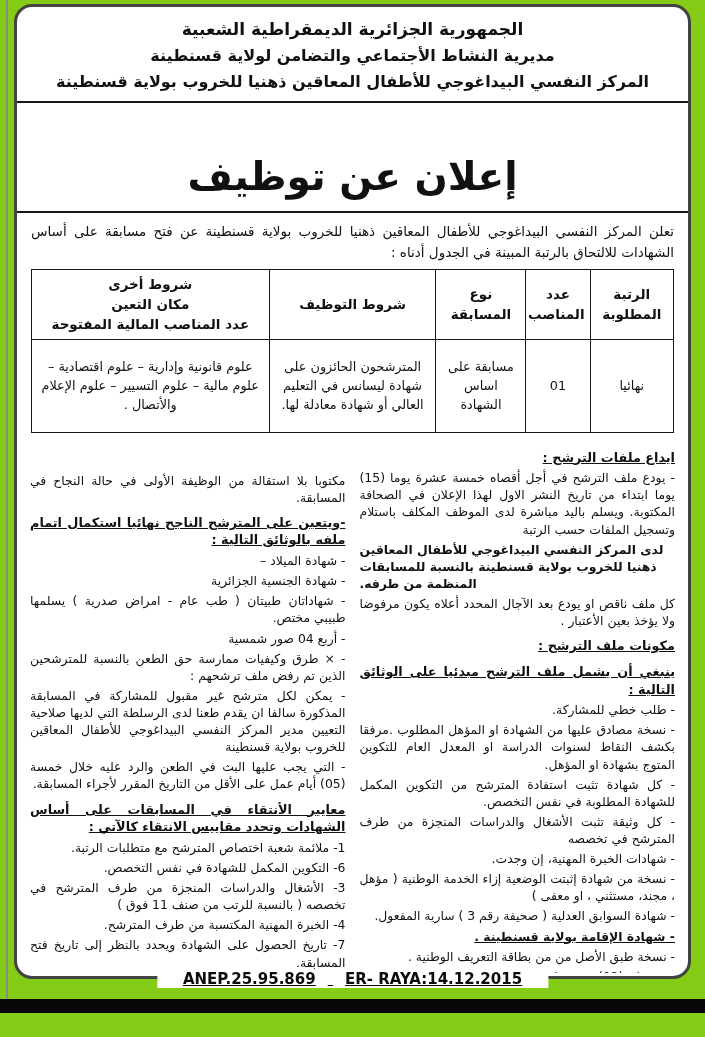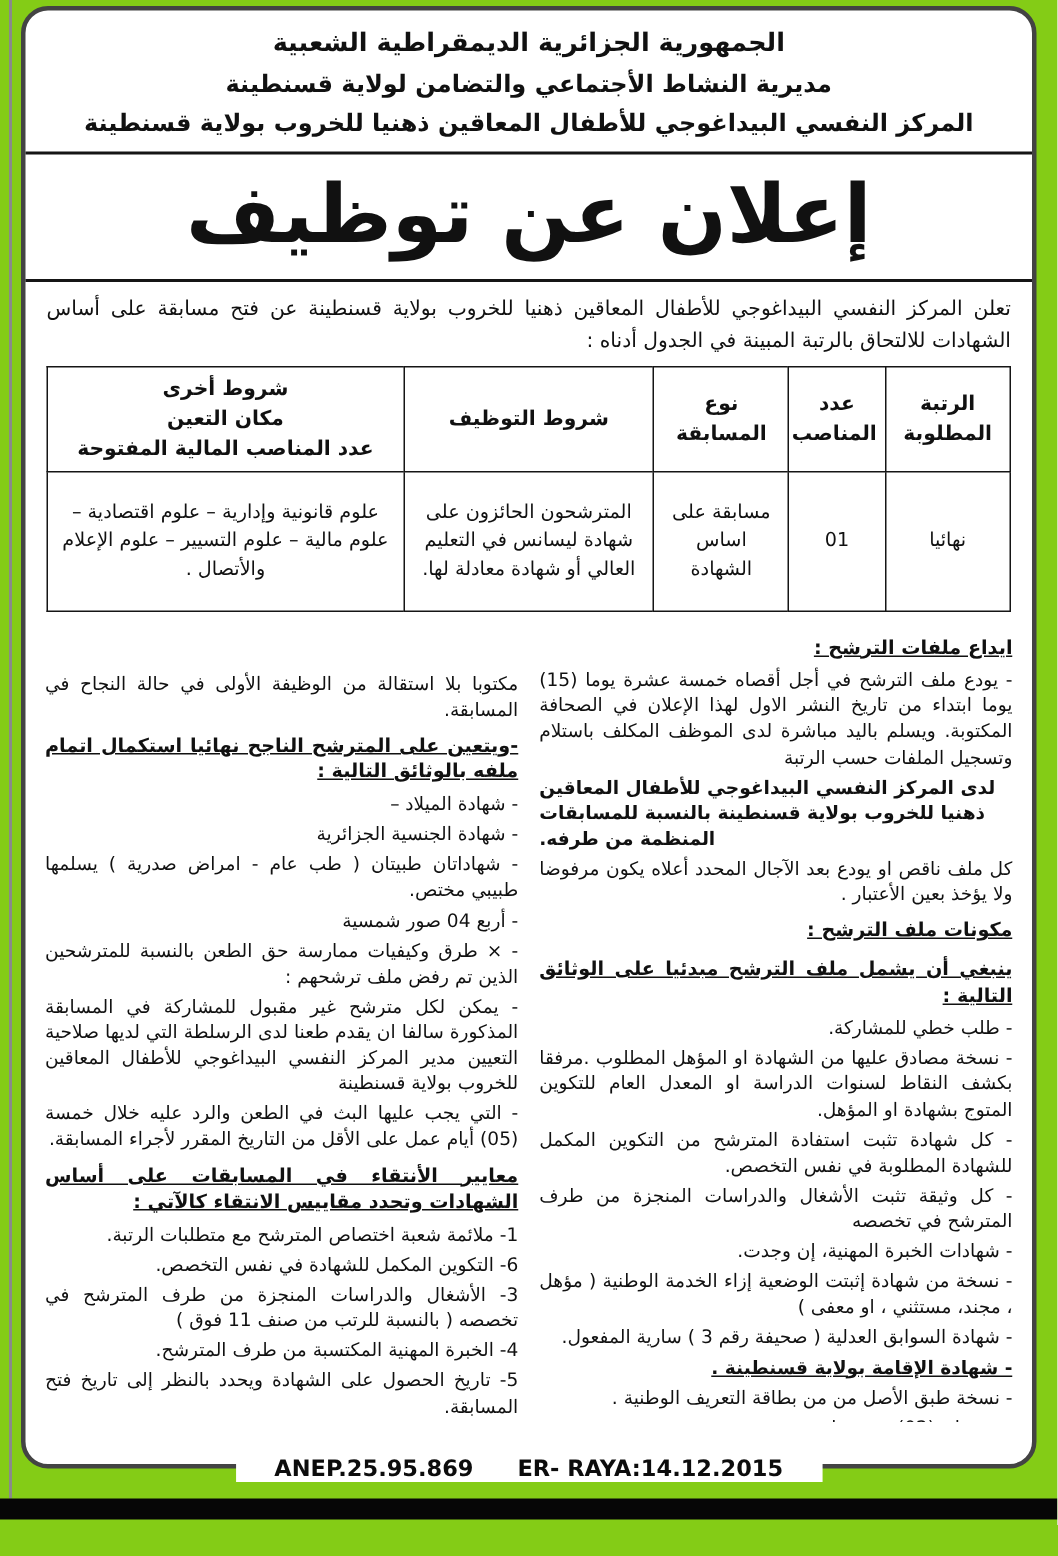--- a/index.html
+++ b/index.html
@@ -23,21 +23,21 @@
   }
   .hdr{padding-top:12px;text-align:center;direction:rtl;font-weight:bold;}
   .hdr-line1{font-size:17px;margin-bottom:7px;}
   .hdr-line2{font-size:16px;margin-bottom:7px;}
   .hdr-line3{font-size:16px;}
   .title-box{
     margin-top:10px;
     border-top:2px solid #151515;border-bottom:2px solid #151515;
     padding:8px 0 12px;text-align:center;
   }
-  .big-title{font-size:54px;font-weight:bold;direction:rtl;}
+  .big-title{font-size:39px;font-weight:bold;direction:rtl;margin-top:43px;}
   .intro{
     direction:rtl;text-align:justify;
     margin:8px 14px 6px;font-size:13.5px;line-height:1.55;
   }
   table.vacancy{
     direction:rtl;border-collapse:collapse;
     margin:4px 14px 0;width:calc(100% - 28px);
     table-layout:fixed;
   }
   table.vacancy th,table.vacancy td{
@@ -61,21 +61,21 @@
   .h-underline{
     font-weight:bold;text-decoration:underline;
     margin:8px 0 3px;font-size:12.8px;
   }
   .center-bold{font-weight:bold;text-align:left;}
   .li{margin:2px 0;}
   .emph{font-weight:bold;text-decoration:underline;}
   .footer{
     position:absolute;bottom:-12px;left:50%;transform:translateX(-50%);
     background:#fff;padding:0 14px;white-space:nowrap;
-    direction:ltr;font-weight:bold;font-size:15px;color:#0c0c0c;
+    direction:ltr;font-weight:bold;font-size:15px;color:#0c0c0c;text-decoration:underline;
   }
   .footer span{margin:0 12px;}
   .black-bar{
     position:absolute;left:0;top:999px;width:705px;height:14px;
     background:#060606;
   }
 </style>
 </head>
 <body>
 
@@ -163,21 +163,21 @@
             <p class="li">- × طرق وكيفيات ممارسة حق الطعن بالنسبة للمترشحين الذين تم رفض ملف ترشحهم :</p>
             <p class="li">- يمكن لكل مترشح غير مقبول للمشاركة في المسابقة المذكورة سالفا ان يقدم طعنا لدى الرسلطة التي لديها صلاحية التعيين مدير المركز النفسي البيداغوجي للأطفال المعاقين للخروب بولاية قسنطينة</p>
             <p class="li">- التي يجب عليها البث في الطعن والرد عليه خلال خمسة (05) أيام عمل على الأقل من التاريخ المقرر لأجراء المسابقة.</p>
           </div>
         <div class="h-underline">معايير الأنتقاء في المسابقات على أساس الشهادات وتحدد مقاييس الانتقاء كالآتي :</div>
         <div class="list">
             <p class="li">1- ملائمة شعبة اختصاص المترشح مع متطلبات الرتبة.</p>
             <p class="li">6- التكوين المكمل للشهادة في نفس التخصص.</p>
             <p class="li">3- الأشغال والدراسات المنجزة من طرف المترشح في تخصصه ( بالنسبة للرتب من صنف 11 فوق )</p>
             <p class="li">4- الخبرة المهنية المكتسبة من طرف المترشح.</p>
-            <p class="li">5- تاريخ الحصول على الشهادة ويحدد بالنظر إلى تاريخ فتح المسابقة.</p>
+            <p class="li">7- تاريخ الحصول على الشهادة ويحدد بالنظر إلى تاريخ فتح المسابقة.</p>
           </div>
 
       </div>
 
     </div>
 
     <div class="footer">
       <span>ANEP.25.95.869</span>
       <span>ER- RAYA:14.12.2015</span>
     </div>

